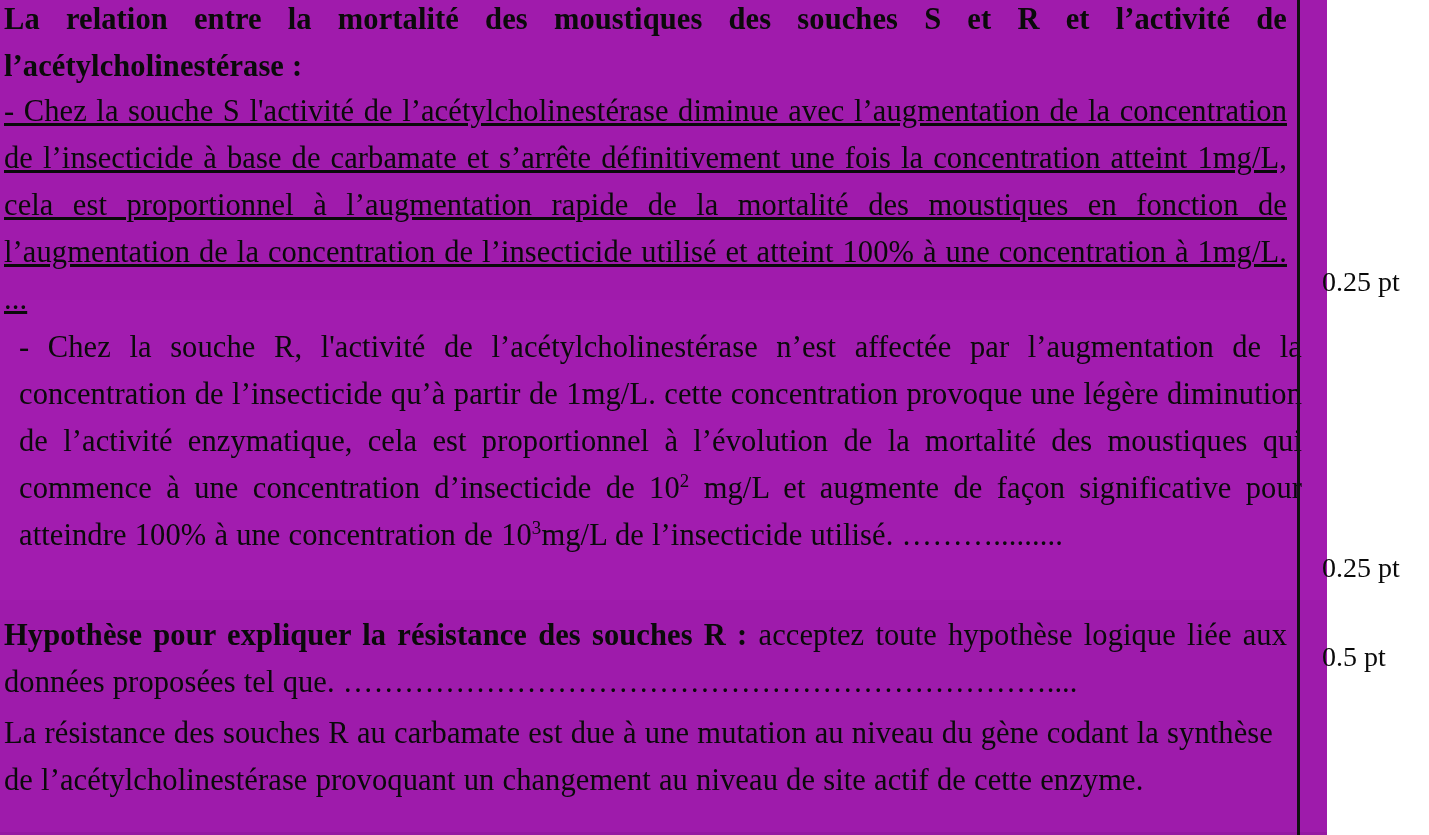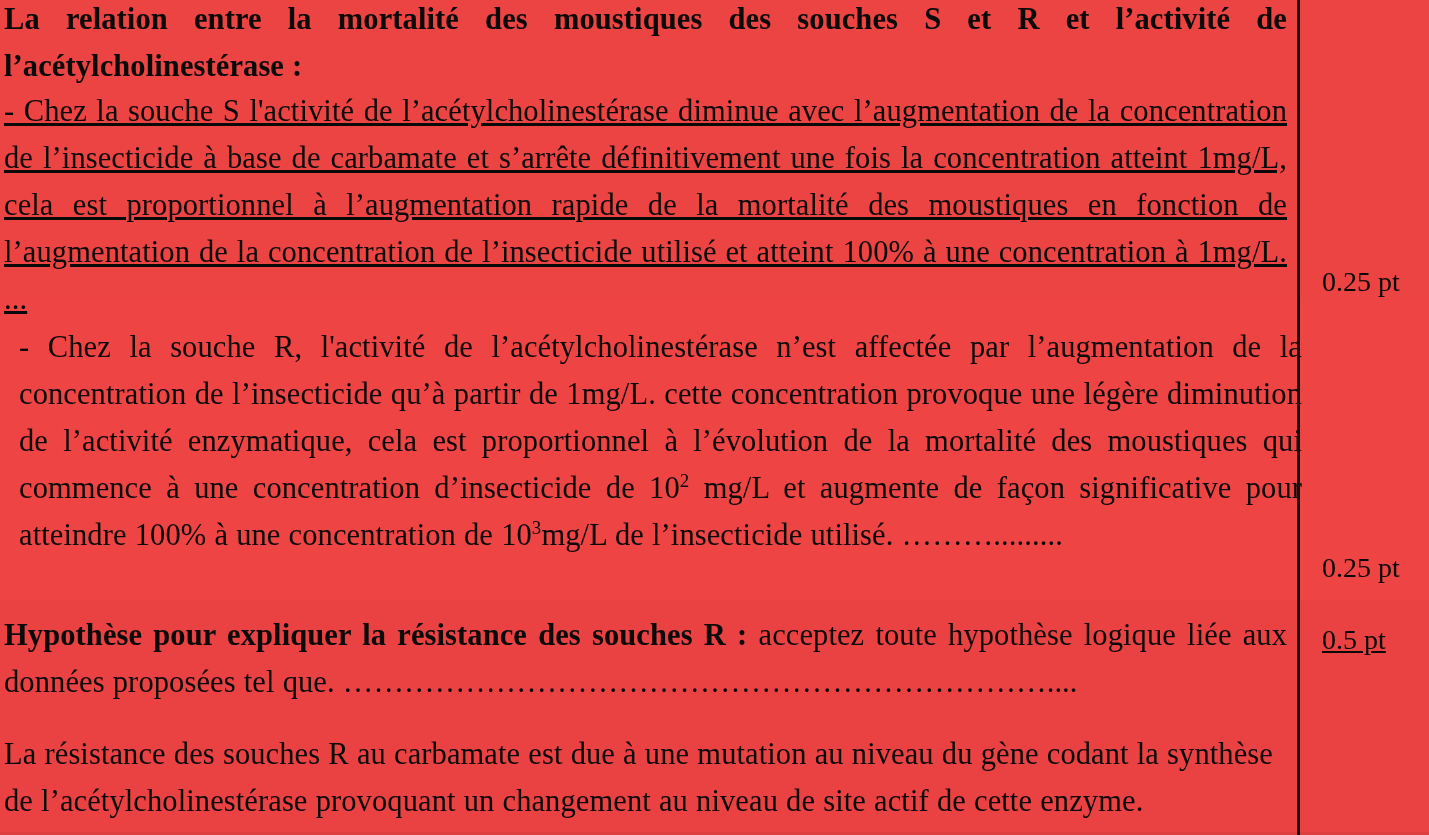--- a/index.html
+++ b/index.html
@@ -11,23 +11,23 @@
     width: 1429px;
     height: 835px;
     overflow: hidden;
     font-family: "Liberation Serif", "DejaVu Serif", serif;
     color: #0a0a0a;
   }
 
   
   #sheet {
     position: relative;
-    width: 1429px;
+    width: 1327px;
     height: 835px;
-    background: #ef4444;
+    background: #a21caf;
   }
 
   
   #grid {
     position: absolute;
     inset: 0;
     display: grid;
     grid-template-columns: 1297px 1fr;
   }
 
@@ -62,33 +62,33 @@
   sup {
     font-size: 0.62em;
     vertical-align: super;
     line-height: 0;
   }
 
   #p-title      { position: absolute; top: -4px;  left: 4px;  width: 1283px; }
   #p-souche-s   { position: absolute; top: 88px;  left: 4px;  width: 1283px; text-decoration: underline; }
   #p-souche-r   { position: absolute; top: 324px; left: 19px;  width: 1283px; }
   #p-hypothese  { position: absolute; top: 580px; left: 4px;  width: 1283px; margin-top: 32px; }
-  #p-reponse    { position: absolute; top: 710px; left: 4px;  width: 1283px; margin-top: 21px; }
+  #p-reponse    { position: absolute; top: 710px; left: 4px;  width: 1283px; }
 
   
   .mark {
     position: absolute;
     left: 22px;
     font-size: 28px;
     line-height: 40px;
     white-space: nowrap;
   }
   #mark-1 { top: 262px; }
   #mark-2 { top: 548px; }
-  #mark-3 { top: 620px; text-decoration: underline; }
+  #mark-3 { top: 637px; }
 
   
   .scan-tone {
     position: absolute;
     left: 0;
     right: 0;
     pointer-events: none;
     background: rgba(0,0,0,0.012);
   }
   #tone-a { top: 0;   height: 300px; }

